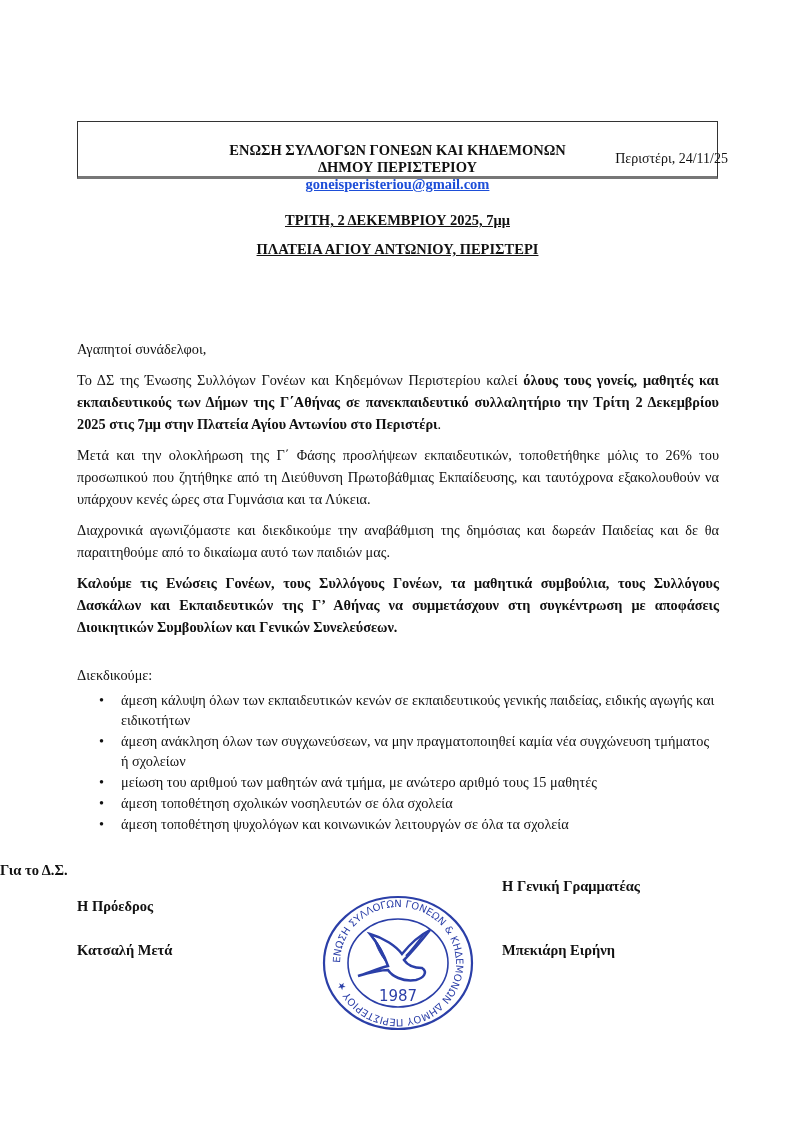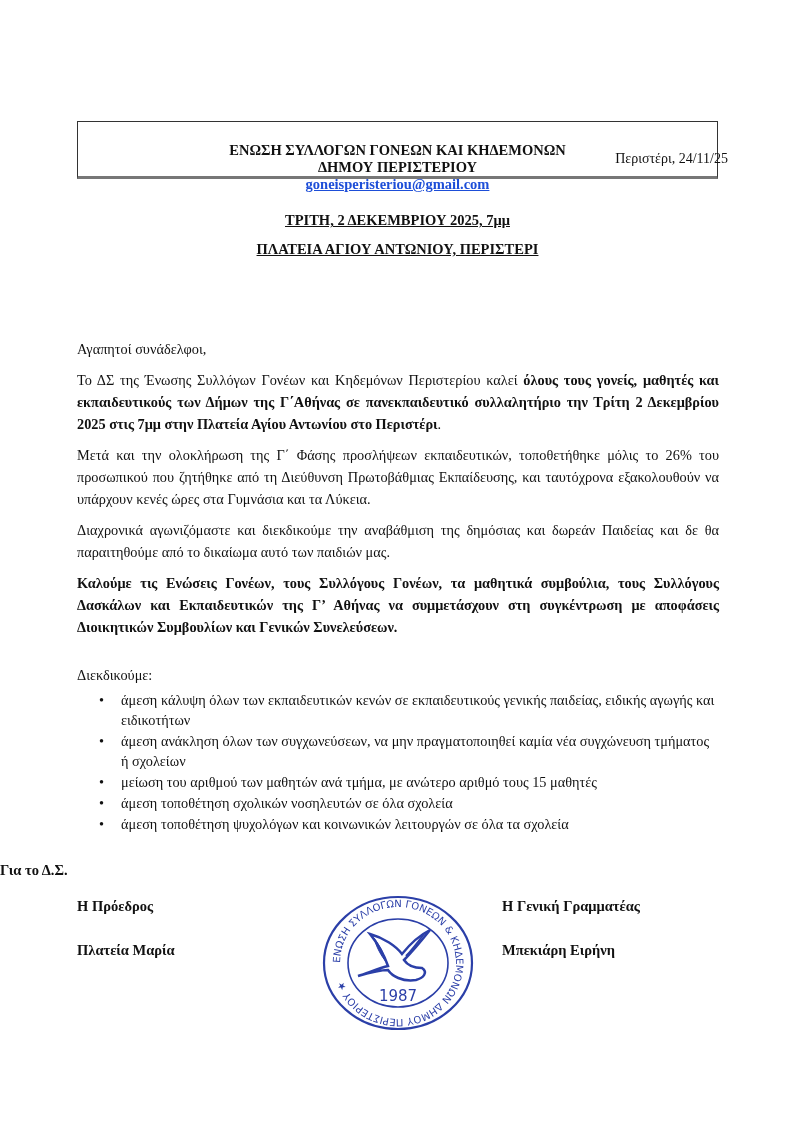--- a/index.html
+++ b/index.html
@@ -50,22 +50,22 @@
     <li><span class="bullet">•</span><span>άμεση κάλυψη όλων των εκπαιδευτικών κενών σε εκπαιδευτικούς γενικής παιδείας, ειδικής αγωγής και ειδικοτήτων</span></li>
     <li><span class="bullet">•</span><span>άμεση ανάκληση όλων των συγχωνεύσεων, να μην πραγματοποιηθεί καμία νέα συγχώνευση τμήματος ή σχολείων</span></li>
     <li><span class="bullet">•</span><span>μείωση του αριθμού των μαθητών ανά τμήμα, με ανώτερο αριθμό τους 15 μαθητές</span></li>
     <li><span class="bullet">•</span><span>άμεση τοποθέτηση σχολικών νοσηλευτών σε όλα σχολεία</span></li>
     <li><span class="bullet">•</span><span>άμεση τοποθέτηση ψυχολόγων και κοινωνικών λειτουργών σε όλα τα σχολεία</span></li>
   </ul>
 </div>
 
 <div class="sig-center">Για το Δ.Σ.</div>
 <div class="sig" style="left:77px; top:898px;text-align:center;">Η Πρόεδρος</div>
-<div class="sig" style="left:77px; top:942px;">Πλατεία Μαρία</div>
-<div class="sig" style="left:502px; top:898px;">Η Γενική Γραμματέας</div>
+<div class="sig" style="left:77px; top:942px;">Κατσαλή Μετά</div>
+<div class="sig" style="left:502px; top:878px;">Η Γενική Γραμματέας</div>
 <div class="sig" style="left:502px; top:942px;">Μπεκιάρη Ειρήνη</div>
 
 <svg class="stamp" viewBox="0 0 160 138">
   <defs>
     <path id="ringpath" d="M 80,69 m -58,0 a 58,56 0 1,1 116,0 a 58,56 0 1,1 -116,0"></path>
   </defs>
   <ellipse cx="80" cy="69" rx="74" ry="66" fill="none" stroke="#2b3fa8" stroke-width="2.2"></ellipse>
   <ellipse cx="80" cy="69" rx="50" ry="44" fill="none" stroke="#2b3fa8" stroke-width="1.6"></ellipse>
   <text font-family="DejaVu Sans, sans-serif" font-size="10" fill="#2b3fa8">
     <textPath href="#ringpath" startOffset="0" id="ring-text-path">ΕΝΩΣΗ ΣΥΛΛΟΓΩΝ ΓΟΝΕΩΝ &amp; ΚΗΔΕΜΟΝΩΝ ΔΗΜΟΥ ΠΕΡΙΣΤΕΡΙΟΥ ★</textPath>

